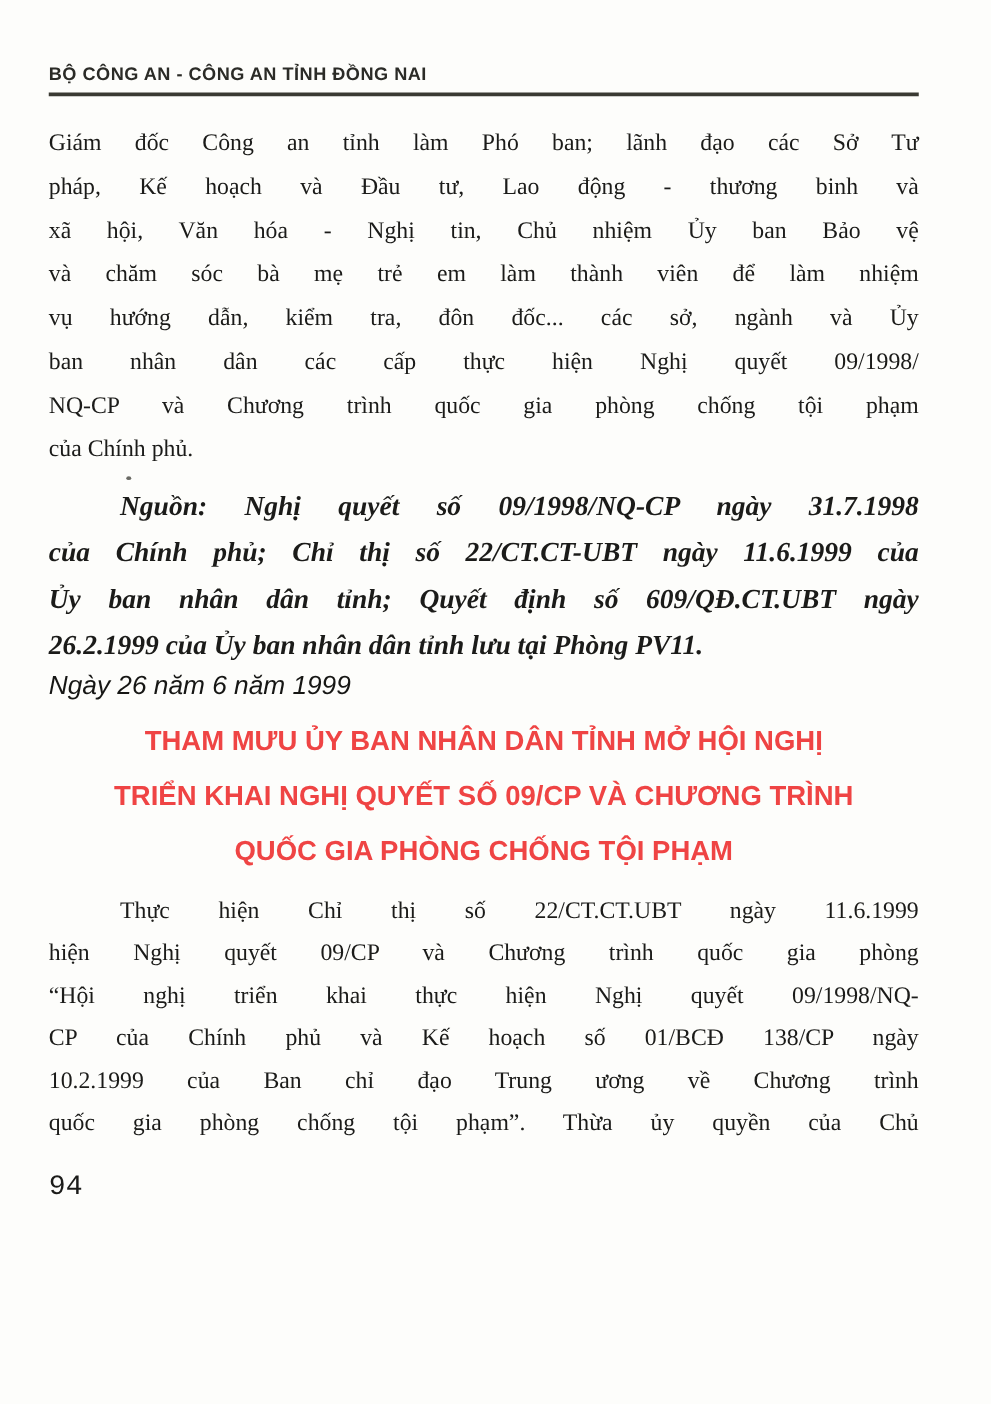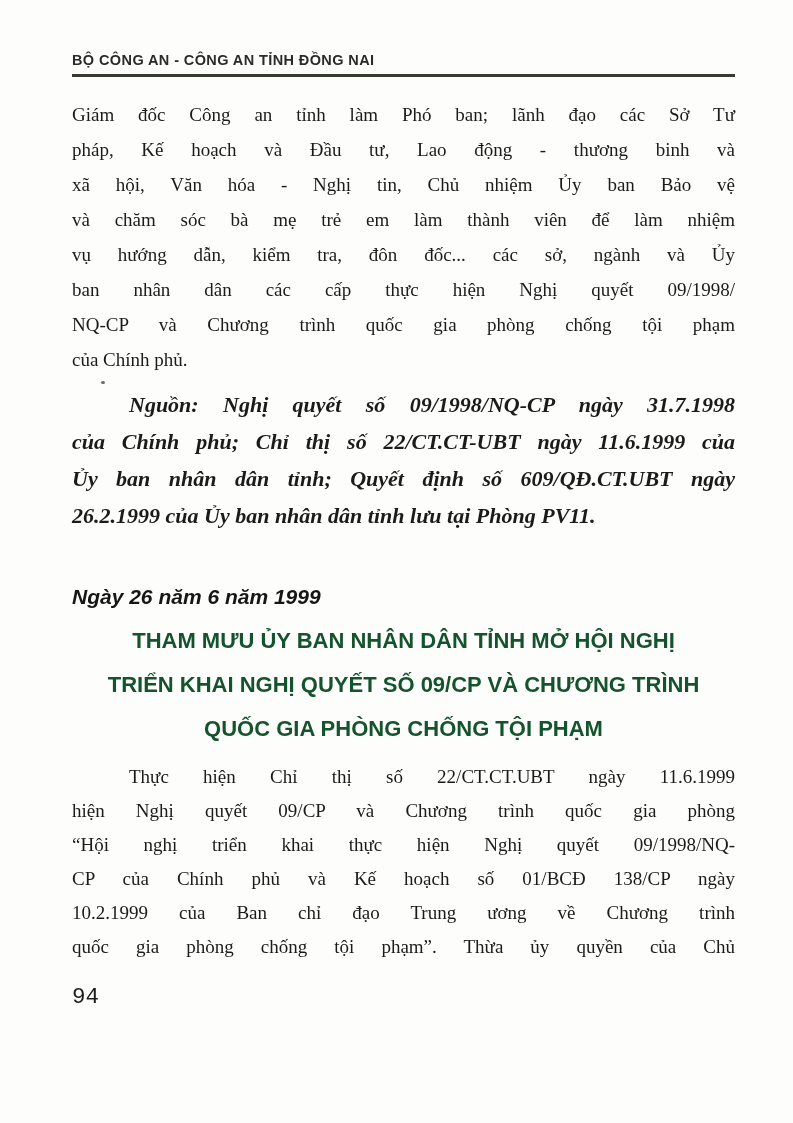--- a/index.html
+++ b/index.html
@@ -6,21 +6,21 @@
     margin: 0;
     padding: 0;
     background: #fdfdfb;
   }
   .page {
     position: relative;
     width: 793px;
     height: 1123px;
     background: #fdfdfb;
     box-sizing: border-box;
-    padding: 52px 58px 0 72px;
+    padding: 52px 58px 0 39px;
     color: #1b1b19;
     overflow: hidden;
   }
   .running-header {
     font-family: "Liberation Sans", sans-serif;
     font-weight: bold;
     font-size: 14.5px;
     letter-spacing: 0.4px;
     color: #2b2b27;
   }
@@ -48,35 +48,34 @@
     line-height: 35px;
   }
   .source {
     margin-top: 9px;
     line-height: 37px;
     font-style: italic;
     font-weight: bold;
     font-size: 22px;
   }
   .date-heading {
-    margin-top: 48px;
     font-family: "Liberation Sans", sans-serif;
-    font-weight: bold;
+    font-weight: normal;
     font-style: italic;
     font-size: 21px;
     line-height: 30px;
     color: #161614;
   }
   .title {
     margin-top: 7px;
     font-family: "Liberation Sans", sans-serif;
     font-weight: bold;
     font-size: 22px;
     line-height: 44px;
-    color: #14532d;
+    color: #ef4444;
   }
   .title .line {
     text-align: center;
     text-align-last: center;
   }
   .para2 {
     margin-top: 9px;
     line-height: 34px;
   }
   .page-number {

